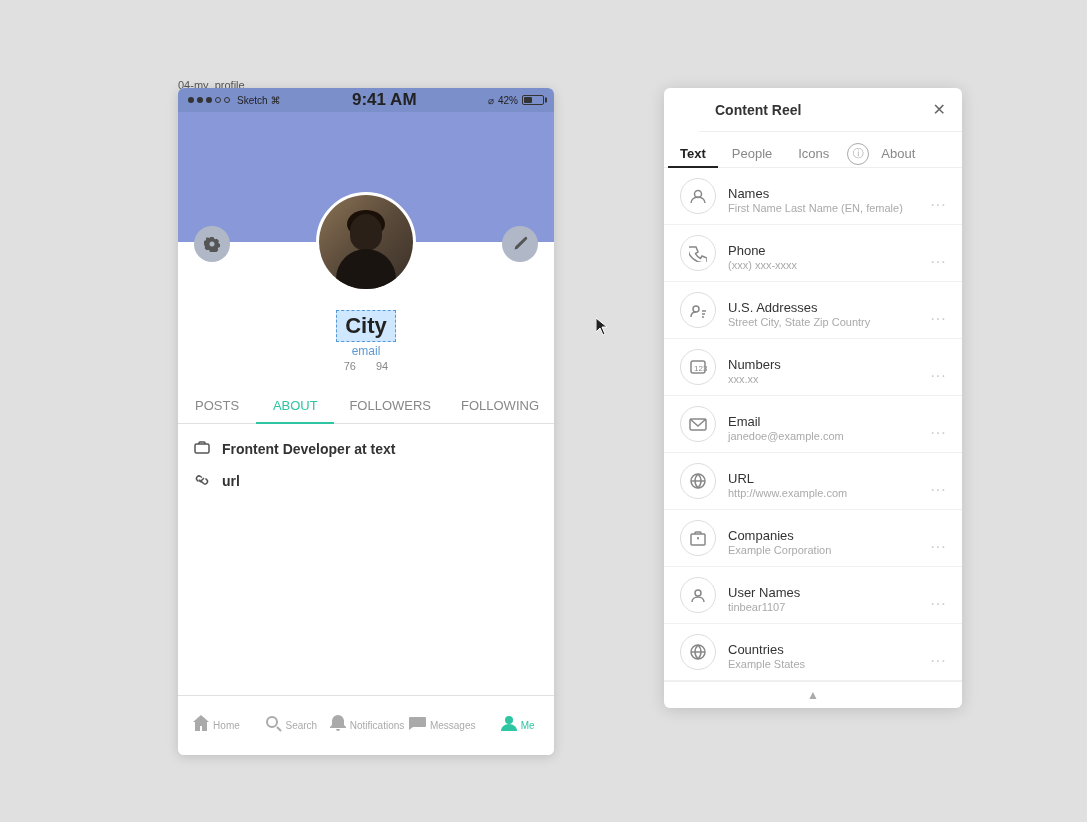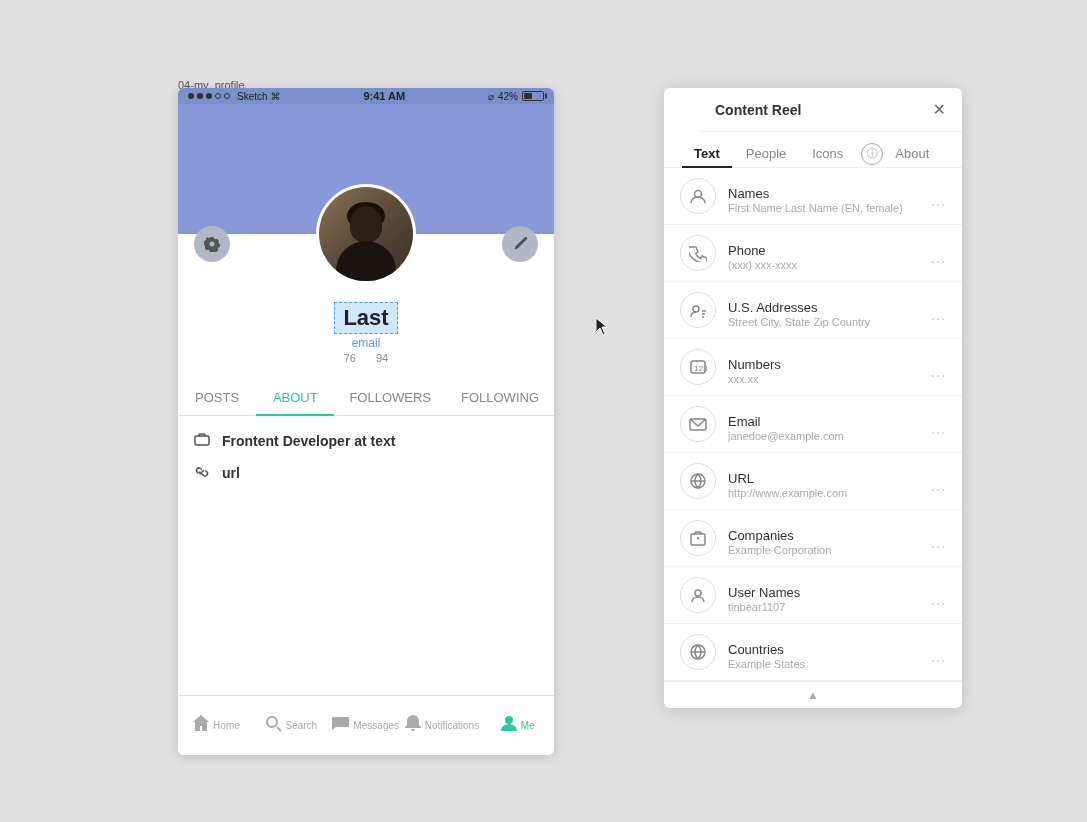--- a/index.html
+++ b/index.html
@@ -30,30 +30,30 @@
       height: 667px;
       background: #fff;
       border-radius: 6px;
       overflow: hidden;
       box-shadow: 0 2px 12px rgba(0,0,0,0.15);
     }
 
     
     .status-bar {
       background: #7b8fca;
-      height: 16px;
+      height: 24px;
       display: flex;
       align-items: center;
       justify-content: space-between;
       padding: 0 10px;
       font-size: 10px;
       color: #222;
     }
     .status-bar .left { display: flex; align-items: center; gap: 3px; }
-    .status-bar .center { font-weight: 600; font-size: 11px; }
+    .status-bar .center { font-weight: 600; font-size: 17px; }
     .status-bar .right { display: flex; align-items: center; gap: 4px; font-size: 10px; }
     .dot { width: 6px; height: 6px; border-radius: 50%; background: #333; display: inline-block; }
     .dot.empty { background: transparent; border: 1px solid #333; }
     .battery {
       width: 22px; height: 10px; border: 1.5px solid #333; border-radius: 2px;
       position: relative; display: inline-flex; align-items: center; padding: 1px;
     }
     .battery::after {
       content: '';
       position: absolute;
@@ -287,21 +287,21 @@
       padding: 12px 16px;
       border-bottom: 1px solid #eee;
       margin-left: 35px;
     }
     .reel-title { font-size: 14px; font-weight: 600; color: #333; }
     .close-btn { cursor: pointer; color: #666; font-size: 16px; }
 
     
     .reel-tabs {
       display: flex;
-      padding: 8px 18px 0;
+      padding: 8px 4px 0;
       border-bottom: 1px solid #eee;
       align-items: flex-end;
     }
     .reel-tab {
       padding: 6px 12px;
       font-size: 13px;
       color: #888;
       cursor: pointer;
       position: relative;
       margin-right: 2px;
@@ -428,21 +428,21 @@
     </div>
     <div class="action-btn">
       <svg width="16" height="16" viewBox="0 0 16 16" fill="#555">
         <path d="M12.85 1.15a1.5 1.5 0 012.1 2.1L5.5 12.7l-3 .8.8-3L12.85 1.15z"></path>
       </svg>
     </div>
   </div>
 
   <div class="profile-info">
     <div class="name-selection">
-      <div class="name-text">Last</div>
+      <div class="name-text">City</div>
     </div>
     <div class="email-text">email</div>
     <div class="stats">
       <span>76</span>
       <span>94</span>
     </div>
   </div>
 
   <div class="tabs">
     <div class="tab">POSTS</div>
@@ -485,32 +485,32 @@
         <svg width="20" height="20" viewBox="0 0 20 20" fill="none" stroke="#aaa" stroke-width="2">
             <circle cx="9" cy="9" r="5"></circle>
             <line x1="14" y1="14" x2="18" y2="18"></line>
           </svg>
       </span>
       <span class="nav-label">Search</span>
     </div>
     <div class="nav-item">
       <span class="nav-icon">
         <svg width="20" height="20" viewBox="0 0 20 20" fill="#aaa">
-            <path d="M3 4h14a1 1 0 011 1v8a1 1 0 01-1 1H5l-4 3V5a1 1 0 011-1z"></path>
+            <path d="M10 2a6 6 0 00-6 6v4l-2 2v1h16v-1l-2-2V8a6 6 0 00-6-6zm0 16a2 2 0 002-2H8a2 2 0 002 2z"></path>
           </svg>
       </span>
-      <span class="nav-label">Messages</span>
+      <span class="nav-label">Notifications</span>
     </div>
     <div class="nav-item">
       <span class="nav-icon">
         <svg width="20" height="20" viewBox="0 0 20 20" fill="#aaa">
-            <path d="M10 2a6 6 0 00-6 6v4l-2 2v1h16v-1l-2-2V8a6 6 0 00-6-6zm0 16a2 2 0 002-2H8a2 2 0 002 2z"></path>
+            <path d="M3 4h14a1 1 0 011 1v8a1 1 0 01-1 1H5l-4 3V5a1 1 0 011-1z"></path>
           </svg>
       </span>
-      <span class="nav-label">Notifications</span>
+      <span class="nav-label">Messages</span>
     </div>
     <div class="nav-item">
       <span class="nav-icon active">
         <svg width="20" height="20" viewBox="0 0 20 20" fill="#2dc5a2">
             <circle cx="10" cy="7" r="4"></circle>
             <path d="M2 18c0-4 3.6-7 8-7s8 3 8 7"></path>
           </svg>
       </span>
       <span class="nav-label active">Me</span>
     </div>

